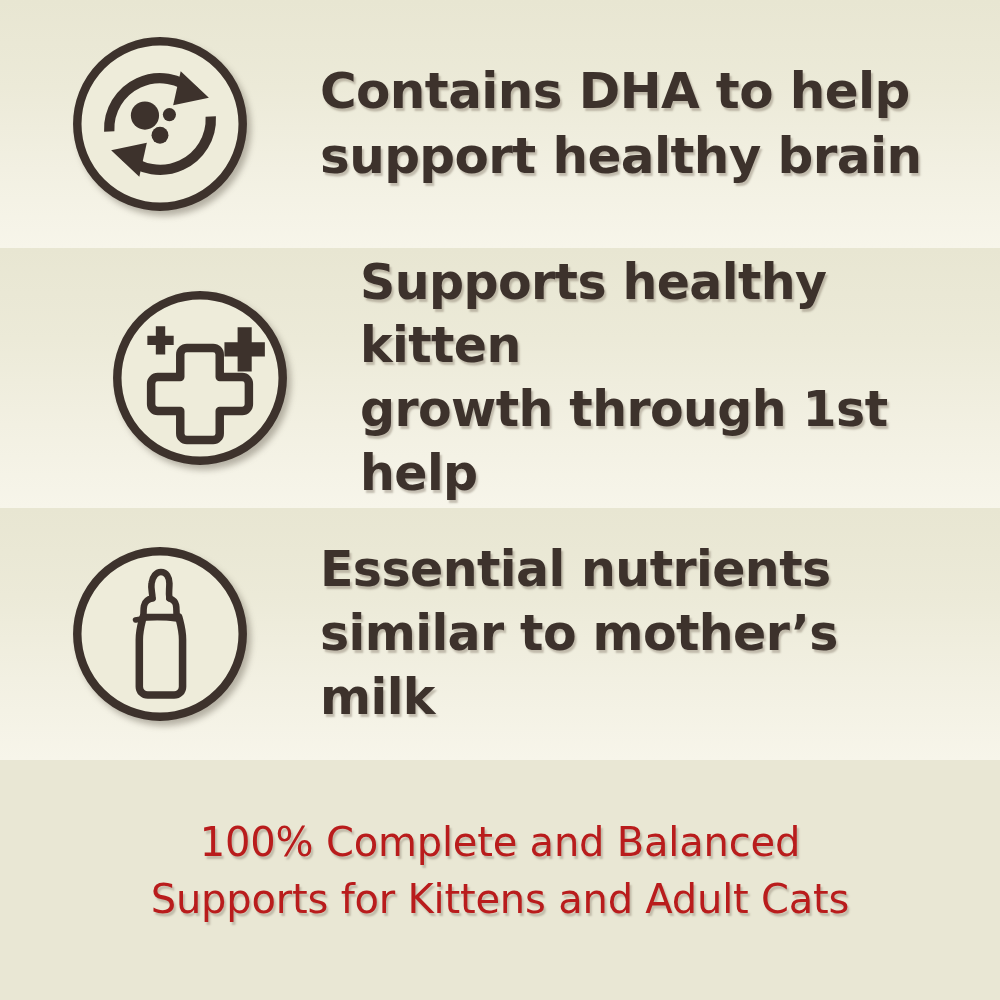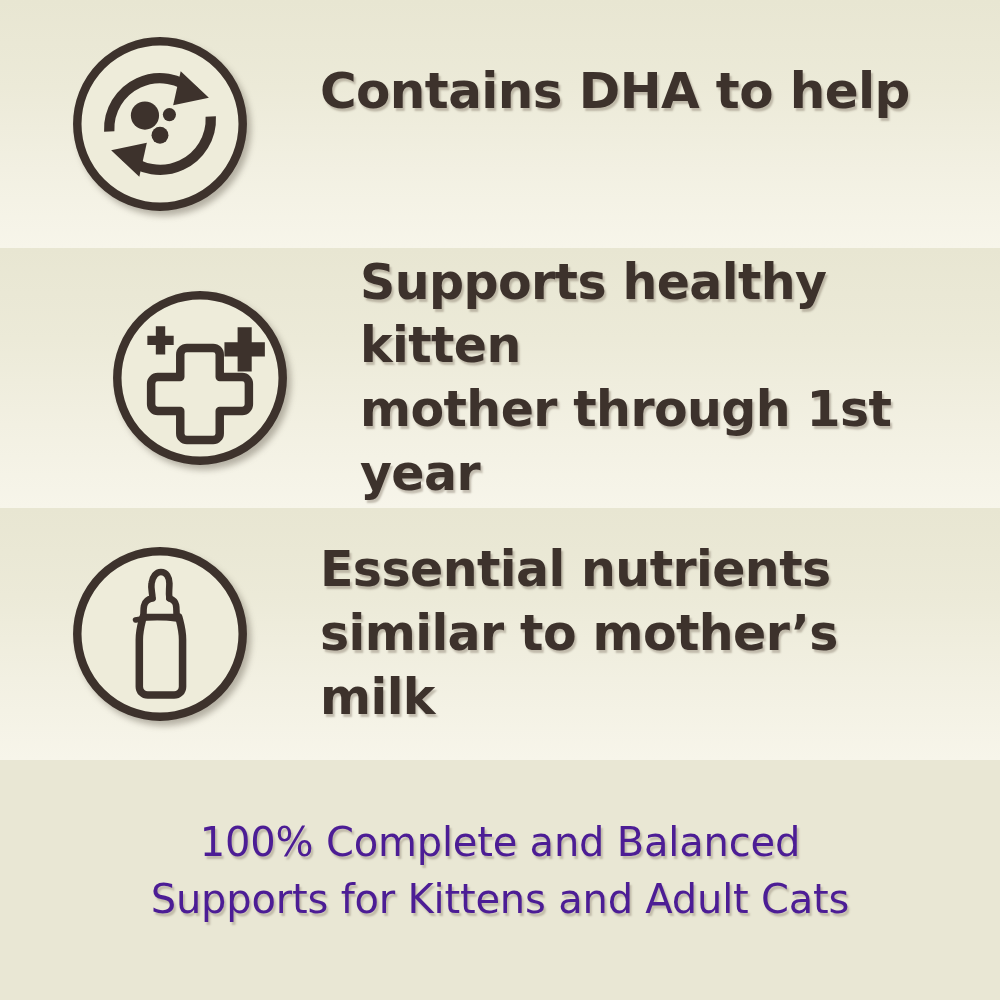--- a/index.html
+++ b/index.html
@@ -72,21 +72,21 @@
   
   .footer-band {
     flex: 1 1 auto;
     background: #e9e7d4;
     display: flex;
     align-items: center;
     justify-content: center;
     text-align: center;
   }
   .footer-text {
-    color: #4c1d95;
+    color: #b91c1c;
     font-family: "DejaVu Sans", "Liberation Sans", sans-serif;
     font-weight: 400;
     font-size: 40px;
     line-height: 1.42;
     letter-spacing: -0.2px;
     text-shadow: 2px 3px 2px rgba(125, 113, 96, 0.38);
     margin: 0;
     padding-bottom: 18px;
   }
   .footer-line { display: block; }
@@ -111,21 +111,21 @@
 
           <circle cx="84" cy="91" r="15" fill="#3d322c"></circle>
           <circle cx="110" cy="90" r="7" fill="#3d322c"></circle>
           <circle cx="100" cy="112" r="9" fill="#3d322c"></circle>
         </svg>
       </span>
     </div>
     <div class="text-cell">
       <p class="benefit-text">
         <span>Contains DHA to help</span><br>
-        <br>
+        <span>support healthy brain</span><br>
       </p>
     </div>
   </section>
 
   <section class="band band-2">
     <div class="icon-cell">
       <span class="icon-circle">
         <svg viewBox="0 0 200 200" xmlns="http://www.w3.org/2000/svg">
           <circle cx="100" cy="100" r="88" fill="#eeecda" stroke="#3d322c" stroke-width="9"></circle>
 
@@ -133,21 +133,21 @@
 
           <path d="M126 62 h14 v-16 h15 v16 h14 v15 h-14 v16 h-15 v-16 h-14 z" fill="#3d322c"></path>
 
           <path d="M86 68 h28 a7 7 0 0 1 7 7 v24 h24 a7 7 0 0 1 7 7 v22 a7 7 0 0 1 -7 7 h-24 v24 a7 7 0 0 1 -7 7 h-28 a7 7 0 0 1 -7 -7 v-24 h-24 a7 7 0 0 1 -7 -7 v-22 a7 7 0 0 1 7 -7 h24 v-24 a7 7 0 0 1 7 -7 z" fill="none" stroke="#3d322c" stroke-width="9" stroke-linejoin="round"></path>
         </svg>
       </span>
     </div>
     <div class="text-cell">
       <p class="benefit-text">
         <span>Supports healthy kitten</span><br>
-        <span>mother through 1st year</span>
+        <span>growth through 1st help</span>
       </p>
     </div>
   </section>
 
   <section class="band band-3">
     <div class="icon-cell">
       <span class="icon-circle">
         <svg viewBox="0 0 200 200" xmlns="http://www.w3.org/2000/svg">
           <circle cx="100" cy="100" r="88" fill="#eeecda" stroke="#3d322c" stroke-width="9"></circle>
 

